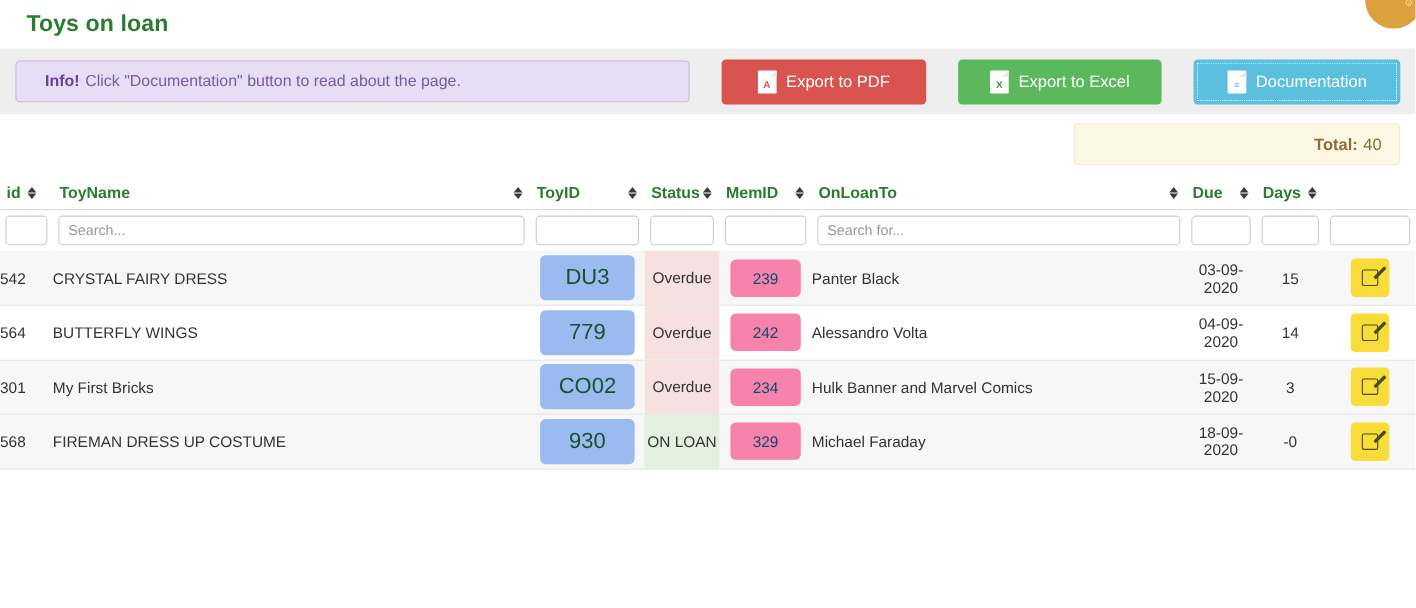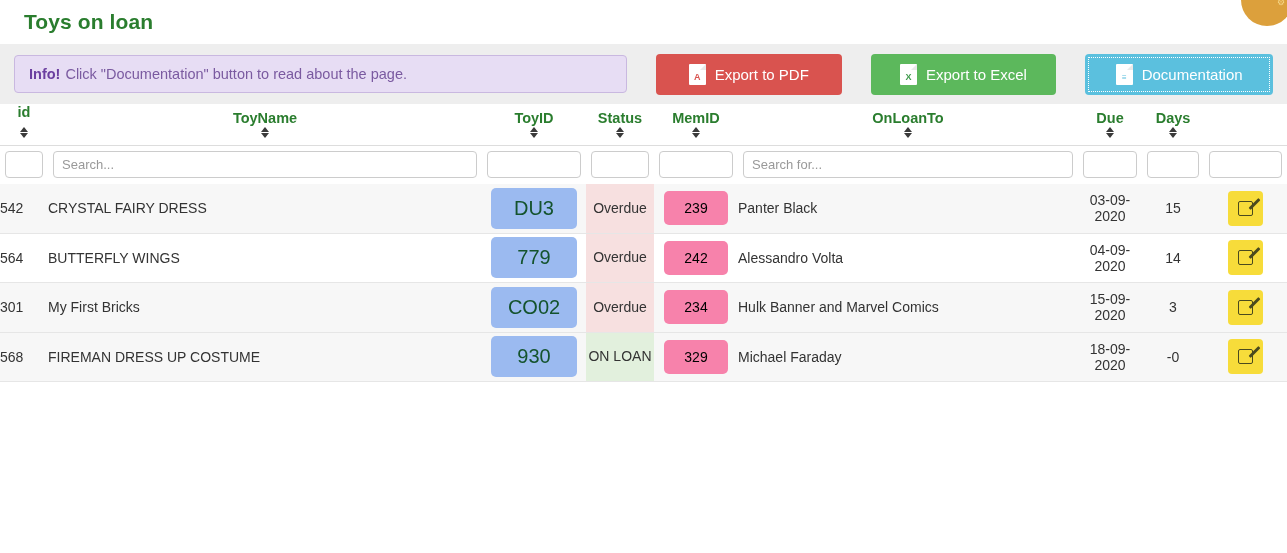--- a/index.html
+++ b/index.html
@@ -31,21 +31,21 @@
   }
 
   
   .toolbar{
     position:relative; height:60px; background:#eeeeee;
     display:flex; align-items:center; padding:0 14px;
   }
   .alert-info{
     width:614px; height:38px;
     background:#e7ddf4; border:1px solid #c9b8e0; border-radius:4px;
-    display:flex; align-items:center; padding:0 14px;
+    display:flex; align-items:center; padding:0 26px;
     font-size:14.5px; color:#7a5aa0;
   }
   .alert-info b{ color:#6b3fa0; margin-right:5px; font-weight:bold;}
 
   .btn{
     height:41px; border:0; border-radius:4px; color:#fff;
     font-size:15px; display:inline-flex; align-items:center; justify-content:center;
     gap:9px; cursor:pointer; padding:0 16px;
   }
   .btn-pdf{ background:#d9534f; width:186px; margin-left:29px; }
@@ -83,21 +83,21 @@
   
   table.grid{ width:1287px; border-collapse:collapse; table-layout:fixed; }
   table.grid th, table.grid td{ padding:0; }
 
   thead tr.head-row th{
     height:31px; vertical-align:bottom; padding-bottom:6px;
     border-bottom:1px solid #dddddd;
     color:#2a7d2e; font-size:14.5px; font-weight:bold; text-align:left;
     white-space:nowrap;
   }
-  .th-inner{ display:flex; align-items:center; justify-content:space-between; padding:0 6px;flex-direction:column; }
+  .th-inner{ display:flex; align-items:center; justify-content:space-between; padding:0 6px; }
   .th-inner.nogrow{ justify-content:flex-start; gap:6px; }
   .sort-ico{ display:inline-block; width:9px; height:13px; position:relative; flex:0 0 auto;}
   .sort-ico:before, .sort-ico:after{
     content:""; position:absolute; left:0; border-left:4.5px solid transparent; border-right:4.5px solid transparent;
   }
   .sort-ico:before{ top:1px; border-bottom:5px solid #3a3a3a; }
   .sort-ico:after{ bottom:1px; border-top:5px solid #3a3a3a; }
 
   tr.filter-row td{ height:38px; vertical-align:middle; padding:0 5px; }
   tr.filter-row input{
@@ -122,21 +122,21 @@
   td.c-days{ text-align:center; font-size:13.5px; }
   td.c-act{ text-align:center; }
 
   .pill-blue{
     display:inline-block; min-width:86px; padding:9px 8px;
     background:#9bbaf0; color:#14532d; border-radius:5px;
     font-size:20px; text-align:center;
   }
   .pill-pink{
     display:inline-block; min-width:64px; padding:9px 8px;
-    background:#f782ab; color:#000000; border-radius:5px;
+    background:#f782ab; color:#0c4a6e; border-radius:5px;
     font-size:14px; text-align:center;
   }
   .st-overdue{ background:#f7e0e0; color:#b06060; }
   .st-onloan{ background:#e2f0dd; color:#4e8a3e; }
 
   .btn-edit{
     width:35px; height:35px; background:#f7dc3a; border:0; border-radius:4px;
     display:inline-flex; align-items:center; justify-content:center; cursor:pointer;
   }
   .edit-glyph{
@@ -187,20 +187,26 @@
     </button>
 
     <button class="btn btn-doc">
       <span class="ficon">
           <span>≡</span>
         </span>
       <span>Documentation</span>
     </button>
   </div>
 
+  <div class="total-wrap">
+    <div class="total-badge">
+      <span class="tb-label">Total:</span>
+      <span>40</span>
+    </div>
+  </div>
 
   <table class="grid">
     <colgroup>
       <col style="width:48px">
         <col style="width:434px">
         <col style="width:104px">
       <col style="width:68px">
         <col style="width:84px">
         <col style="width:340px">
       <col style="width:64px">

